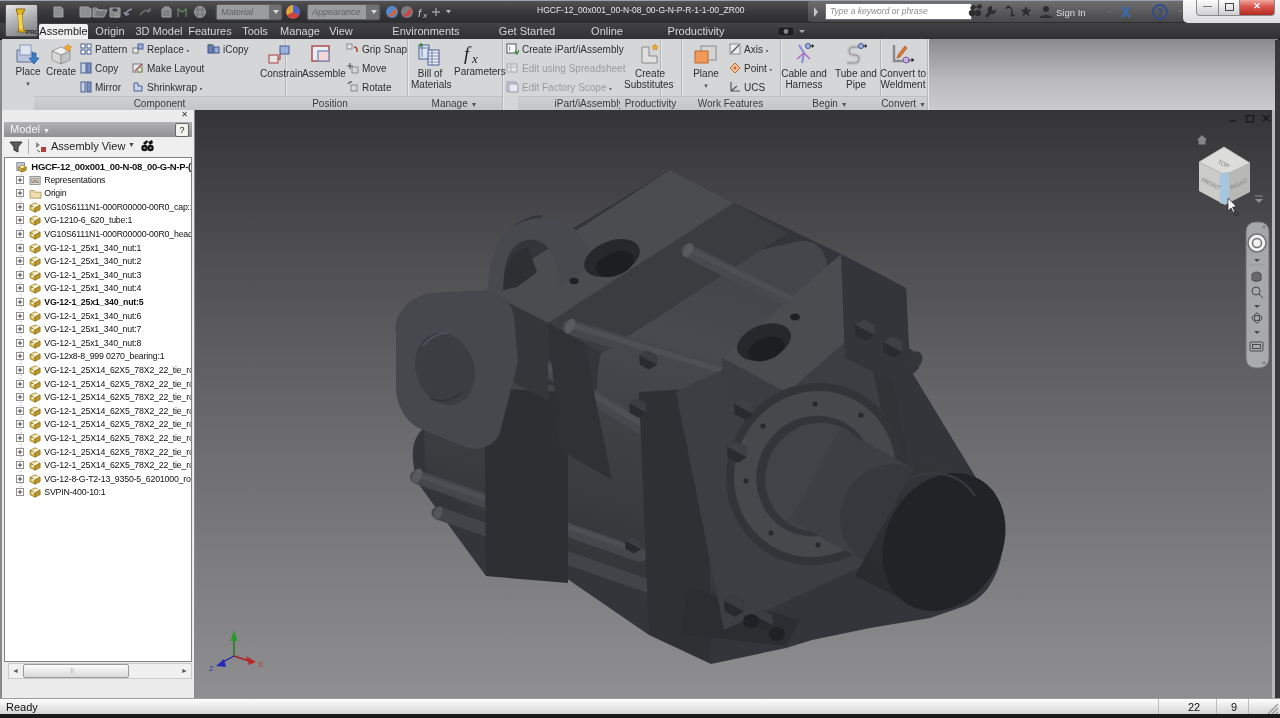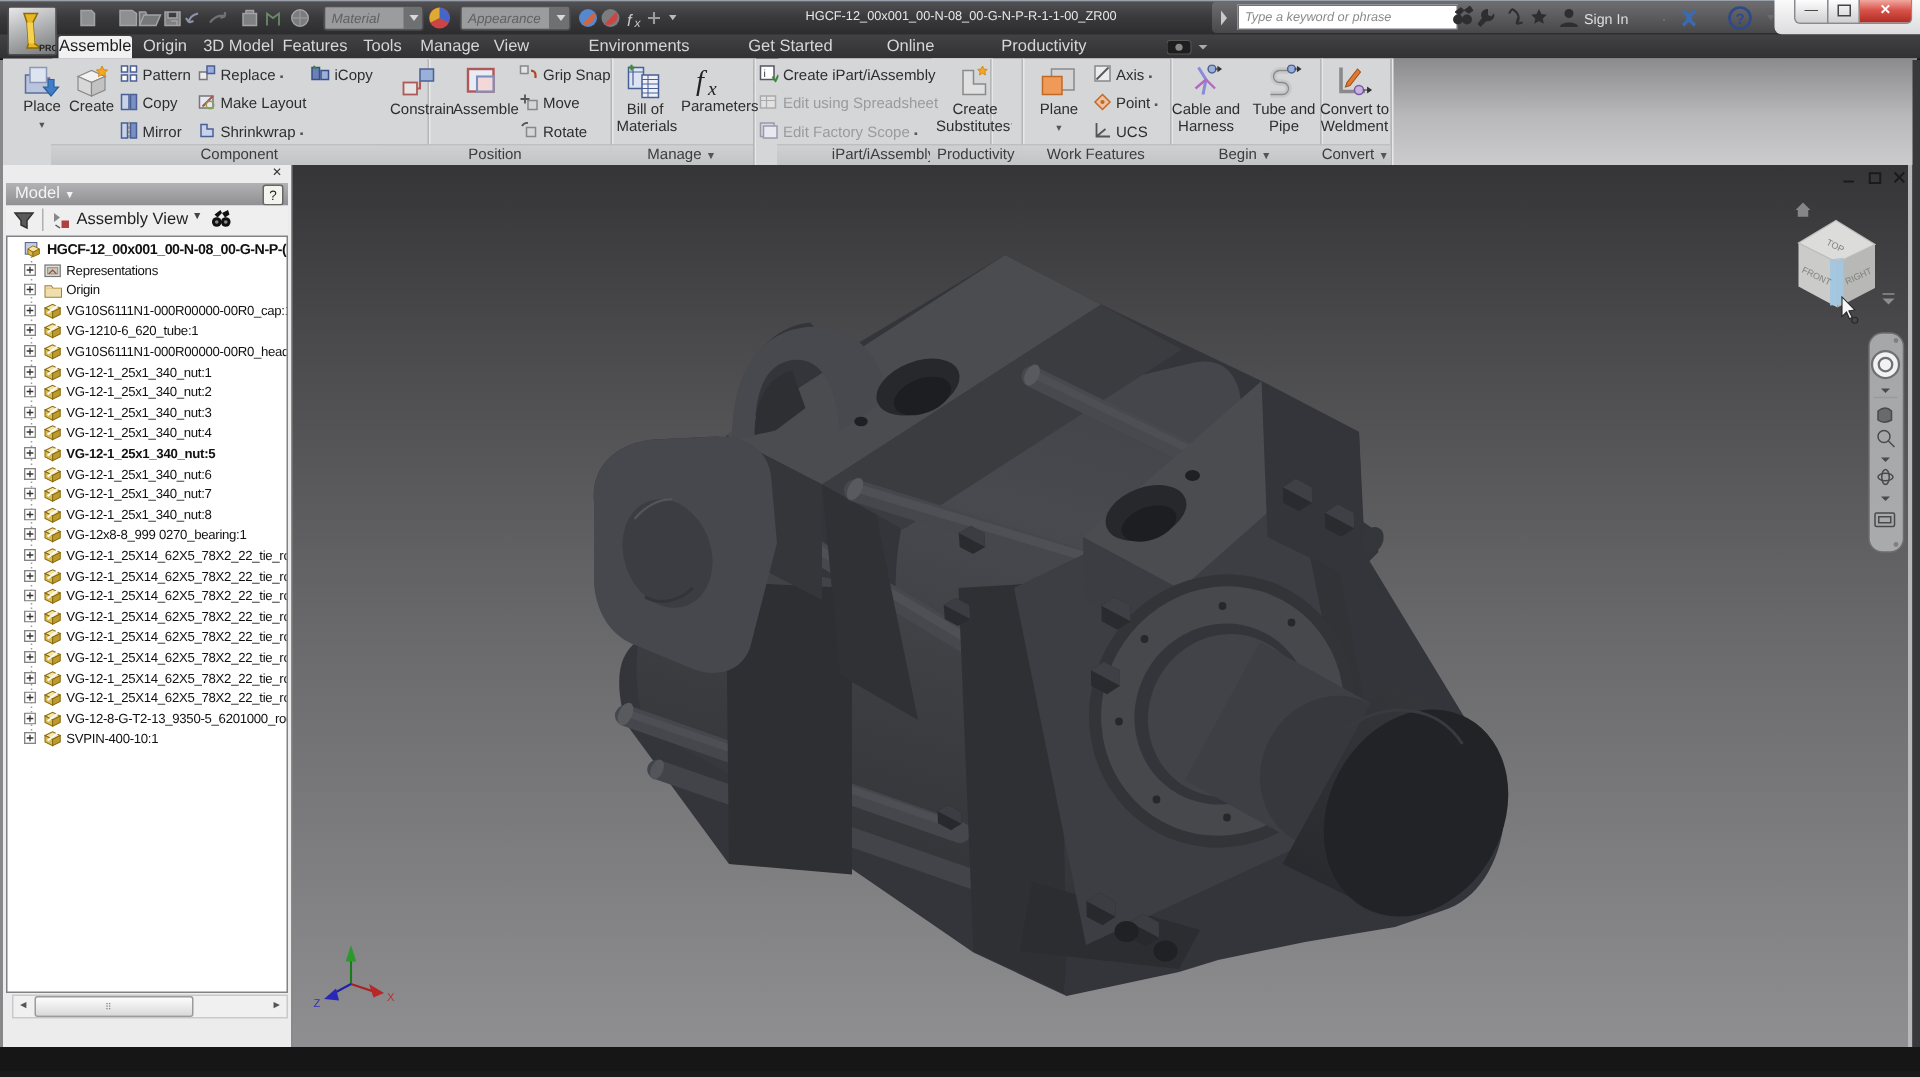--- a/index.html
+++ b/index.html
@@ -752,17 +752,32 @@
         <ellipse cx="1257" cy="318" rx="5" ry="2.5"></ellipse>
             <ellipse cx="1257" cy="318" rx="2.5" ry="5"></ellipse>
         <path d="M 1254,331 l6,0 -3,3 z" fill="#4a4a4c" stroke="none"></path>
         <rect x="1250" y="342" width="13" height="9" rx="1"></rect>
             <rect x="1252.5" y="344.5" width="8" height="4"></rect>
       </g>
     </g>
   </svg>
   </div>
 
+  <div id="statusbar">
+    <span style="position:absolute;left:6px;top:2px;">Ready</span>
+    <span style="position:absolute;left:1188px;top:2px;">22</span>
+    <span style="position:absolute;left:1231px;top:2px;">9</span>
+    <span style="position:absolute;left:1158px;top:0px;height:16px;border-left:1px solid #bbb;"></span>
+    <span style="position:absolute;left:1216px;top:0px;height:16px;border-left:1px solid #bbb;"></span>
+    <span style="position:absolute;left:1248px;top:0px;height:16px;border-left:1px solid #bbb;"></span>
+    <svg style="position:absolute;right:2px;bottom:1px;" width="12" height="12" viewBox="0 0 12 12">
+        <g stroke="#9a9a9c" stroke-width="1.4">
+          <line x1="2" y1="12" x2="12" y2="2"></line>
+          <line x1="6" y1="12" x2="12" y2="6"></line>
+          <line x1="10" y1="12" x2="12" y2="10"></line>
+        </g>
+      </svg>
+  </div>
   <div id="bottomstrip"></div>
   <div id="leftframe"></div>
   <div id="rightframe"></div>
   <div id="rightframe2"></div>
 </div>
 
 </body></html>

